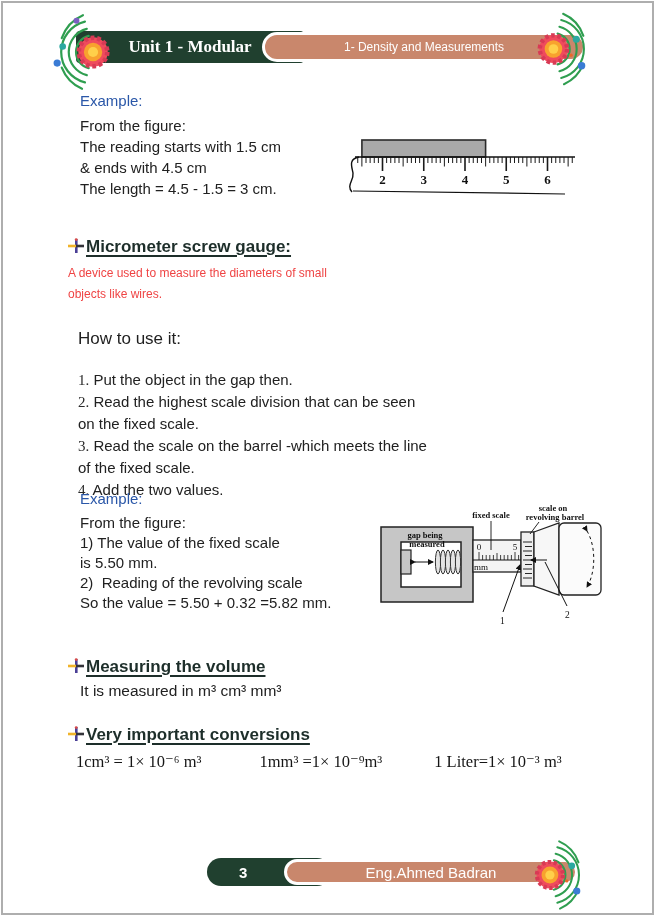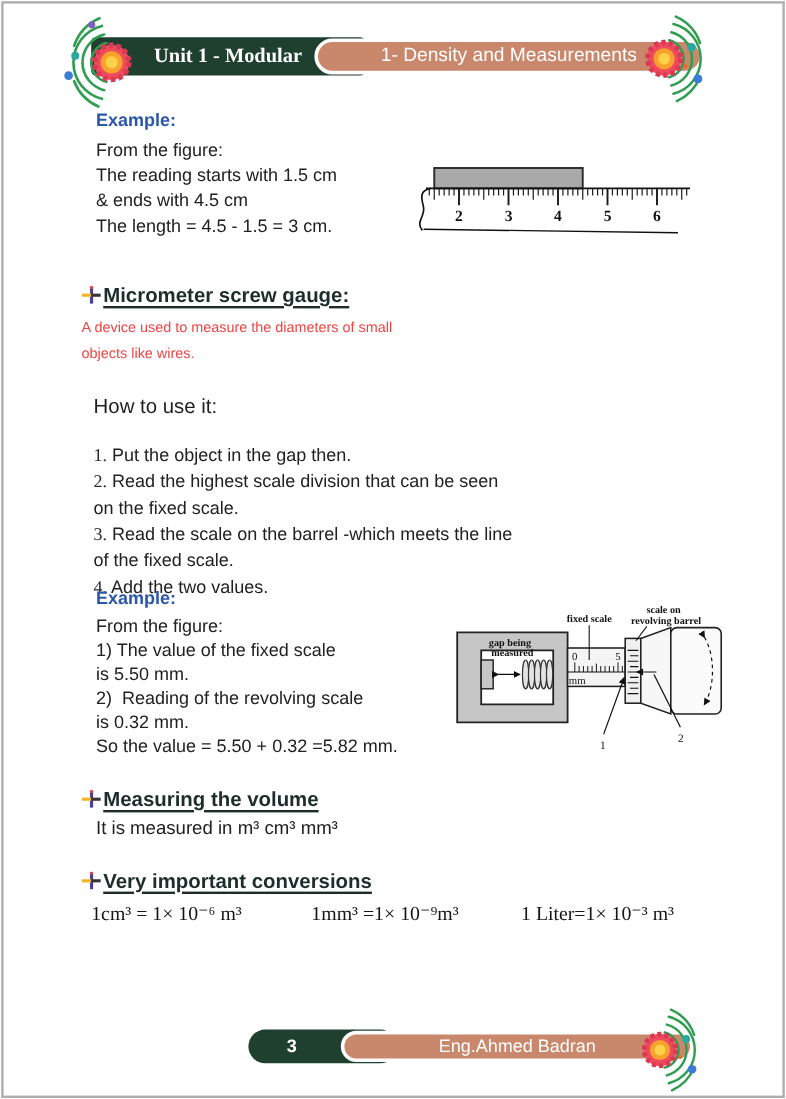--- a/index.html
+++ b/index.html
@@ -14,29 +14,29 @@
     position:absolute; background:#20402f; color:#fff; display:flex;
     align-items:center; justify-content:center; border-radius:4px; z-index:1;
   }
   .hdr-green{left:76px; top:31px; width:228px; height:32px;
     font-family:"Liberation Serif",serif; font-weight:bold; font-size:17px;}
   .salmon-pill{
     position:absolute; background:#c9876c; color:#fff; display:flex;
     align-items:center; justify-content:center; border:3px solid #ffffff;
     border-radius:16px; z-index:2; box-sizing:border-box;
   }
-  .hdr-salmon{left:262px; top:32px; width:324px; height:30px; font-size:16px;}
+  .hdr-salmon{left:262px; top:32px; width:324px; height:30px; font-size:12px;}
   .ftr-green{left:207px; top:858px; width:124px; height:28px; border-radius:14px;
     font-weight:bold; font-size:15px; justify-content:flex-start; padding-left:32px; box-sizing:border-box;}
   .ftr-salmon{left:284px; top:859px; width:294px; height:26px; font-size:15px; border-radius:13px;}
   .atom{position:absolute; z-index:3;}
 
   
   .abs{position:absolute;}
-  .ex-title{font-size:15px; color:#2a57a8;font-weight:bold;}
+  .ex-title{font-size:15px; color:#2a57a8;}
   .ex-line{font-size:15px; line-height:21px; white-space:pre; color:#212121;}
   .ex-lines{margin-top:6px;}
   .sec-head-row{display:flex; align-items:flex-start; gap:2px;}
   .sec-head{
     font-size:17px; font-weight:bold; color:#1d2e2a;
     text-decoration:underline; text-decoration-thickness:1.5px; text-underline-offset:3px;
   }
   .body-line{font-size:12px; line-height:21px; color:#ef4444; white-space:pre;}
   .howto-head{font-size:17px; color:#1f1f1f;}
   .step{font-size:15px; line-height:21px; white-space:pre; color:#212121;}
@@ -205,21 +205,20 @@
     </div>
   </div>
 
   <div class="abs" style="left:80px;top:490px;">
     <div class="ex-title">Example:</div>
     <div class="ex-lines" style="line-height:20px;">
       <div class="ex-line" style="line-height:20px;">From the figure:</div>
       <div class="ex-line" style="line-height:20px;">1) The value of the fixed scale</div>
       <div class="ex-line" style="line-height:20px;">is 5.50 mm.</div>
       <div class="ex-line" style="line-height:20px;">2)  Reading of the revolving scale</div>
-      <div class="ex-line" style="line-height:20px;">is 0.32 mm.</div>
       <div class="ex-line" style="line-height:20px;">So the value = 5.50 + 0.32 =5.82 mm.</div>
     </div>
   </div>
 
   <svg class="abs" style="left:373px;top:502px;" width="232" height="130" viewBox="0 0 232 130">
     <defs>
       <marker id="ah" markerWidth="7" markerHeight="7" refX="5" refY="3" orient="auto">
         <path d="M0,0 L6,3 L0,6 Z" fill="#111"></path>
       </marker>
     </defs>

